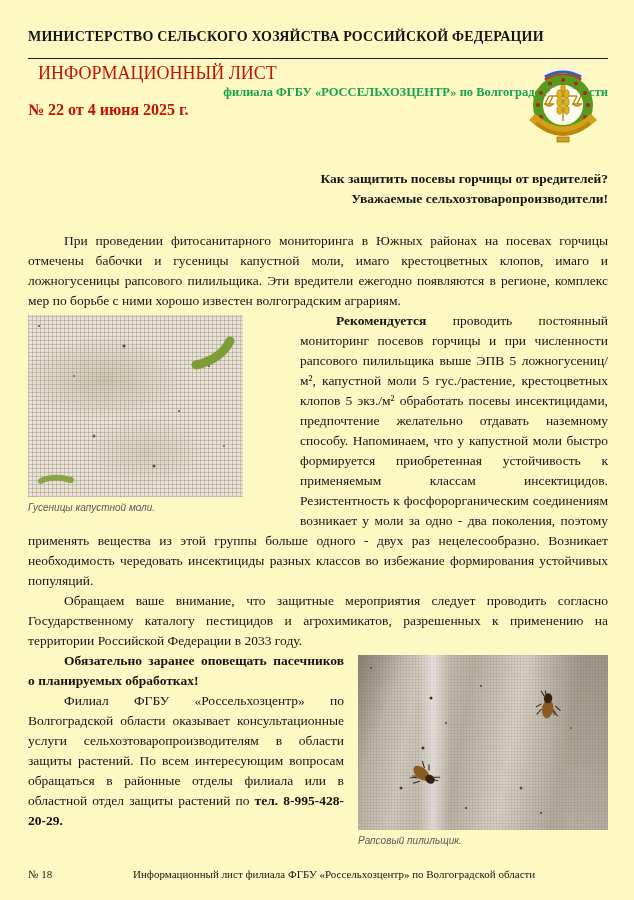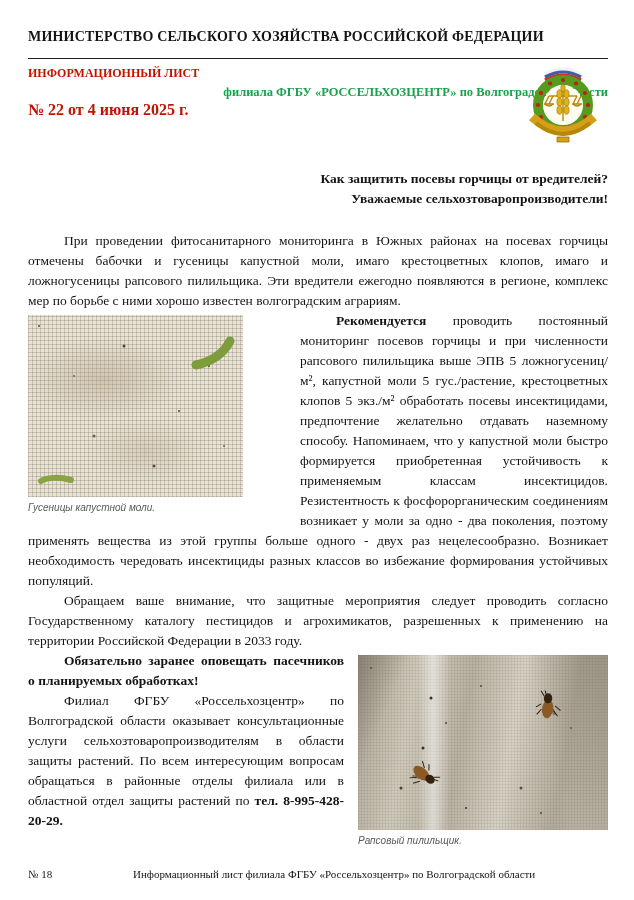--- a/index.html
+++ b/index.html
@@ -1,27 +1,27 @@
 <!DOCTYPE html>
 <html><head>
 <meta charset="utf-8">
 <style>
   html,body { margin:0; padding:0; background:#888; }
   .page {
     position:relative; width:634px; height:900px; margin:0 auto;
-    background:#ffffff; box-sizing:border-box;
+    background:#fef9c3; box-sizing:border-box;
     padding:28px 26px 8px 28px;
     font-family:"Liberation Serif", serif; color:#141414;
     overflow:hidden;
   }
   .ministry { font-weight:bold; font-size:14px; line-height:17px; letter-spacing:0.2px; }
   .rule { border-bottom:1.5px solid #1c1c1c; margin-top:13px; }
 
   .info-block { position:relative; padding-top:4px; min-height:92px; }
-  .doc-type { color:#c41200; font-size:12px; font-weight:bold; line-height:21px; }
+  .doc-type { color:#c41200; font-size:18px; font-weight:normal; line-height:21px;margin-left:10px; }
   .branch   { color:#19a24a; font-size:12.5px; font-weight:bold; line-height:17px;text-align:right; }
   .issue    { color:#c41200; font-size:16px; font-weight:bold; line-height:17px; }
   .logo { position:absolute; right:6px; top:2px; width:78px; height:86px; }
 
   .title { text-align:right; font-weight:bold; font-size:13.5px; line-height:20px; margin-top:14px; }
 
   .content { margin-top:22px; font-size:13.5px; line-height:20px; text-align:justify; }
   .content::after { content:""; display:block; clear:both; }
   .para { margin:0; text-indent:36px; }
   .para b { font-weight:bold; }

